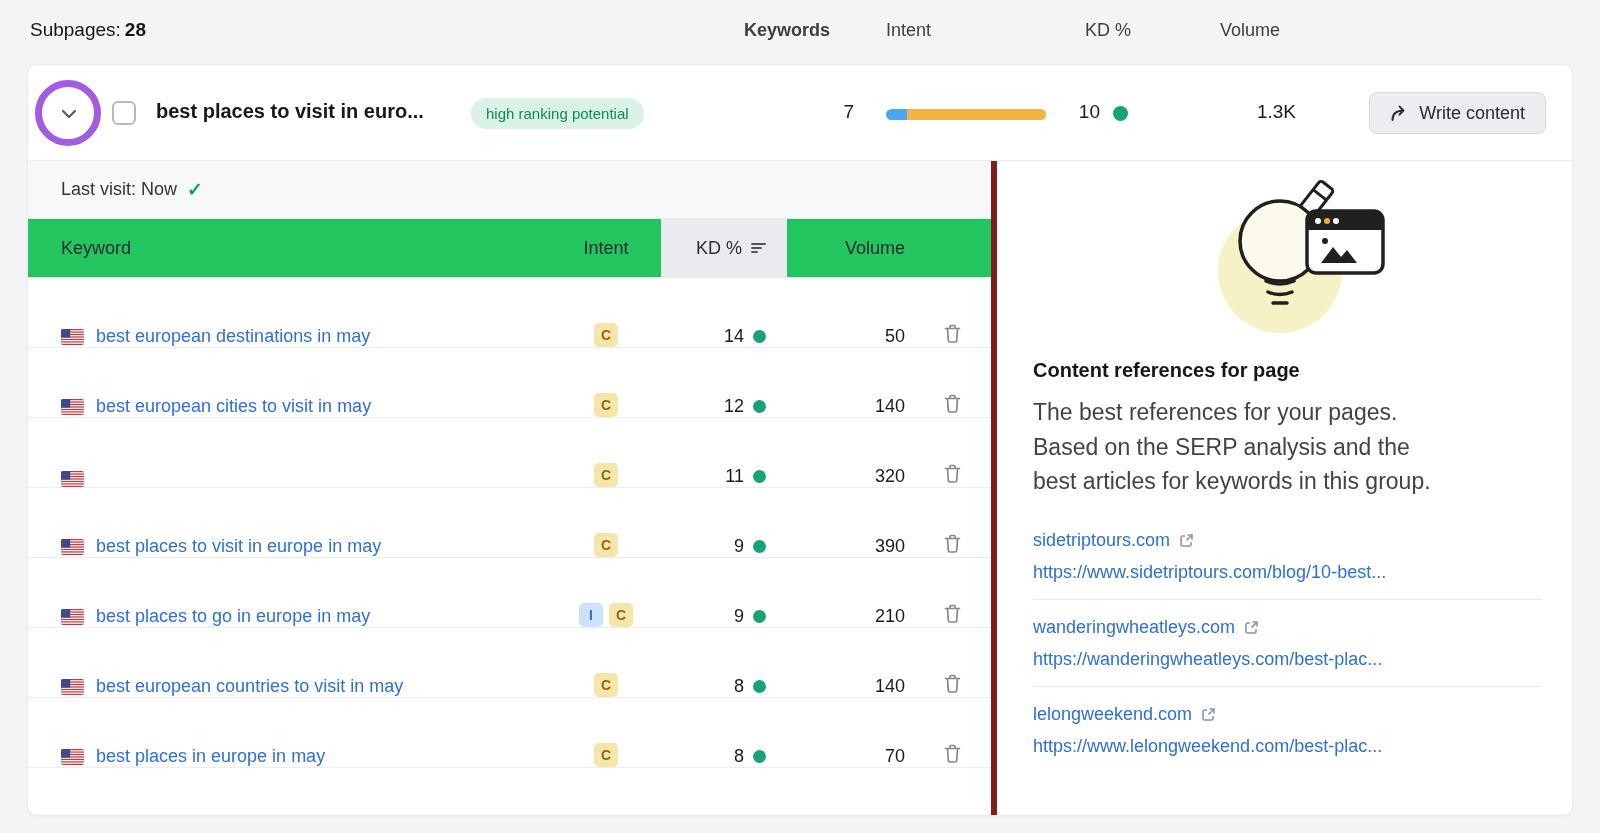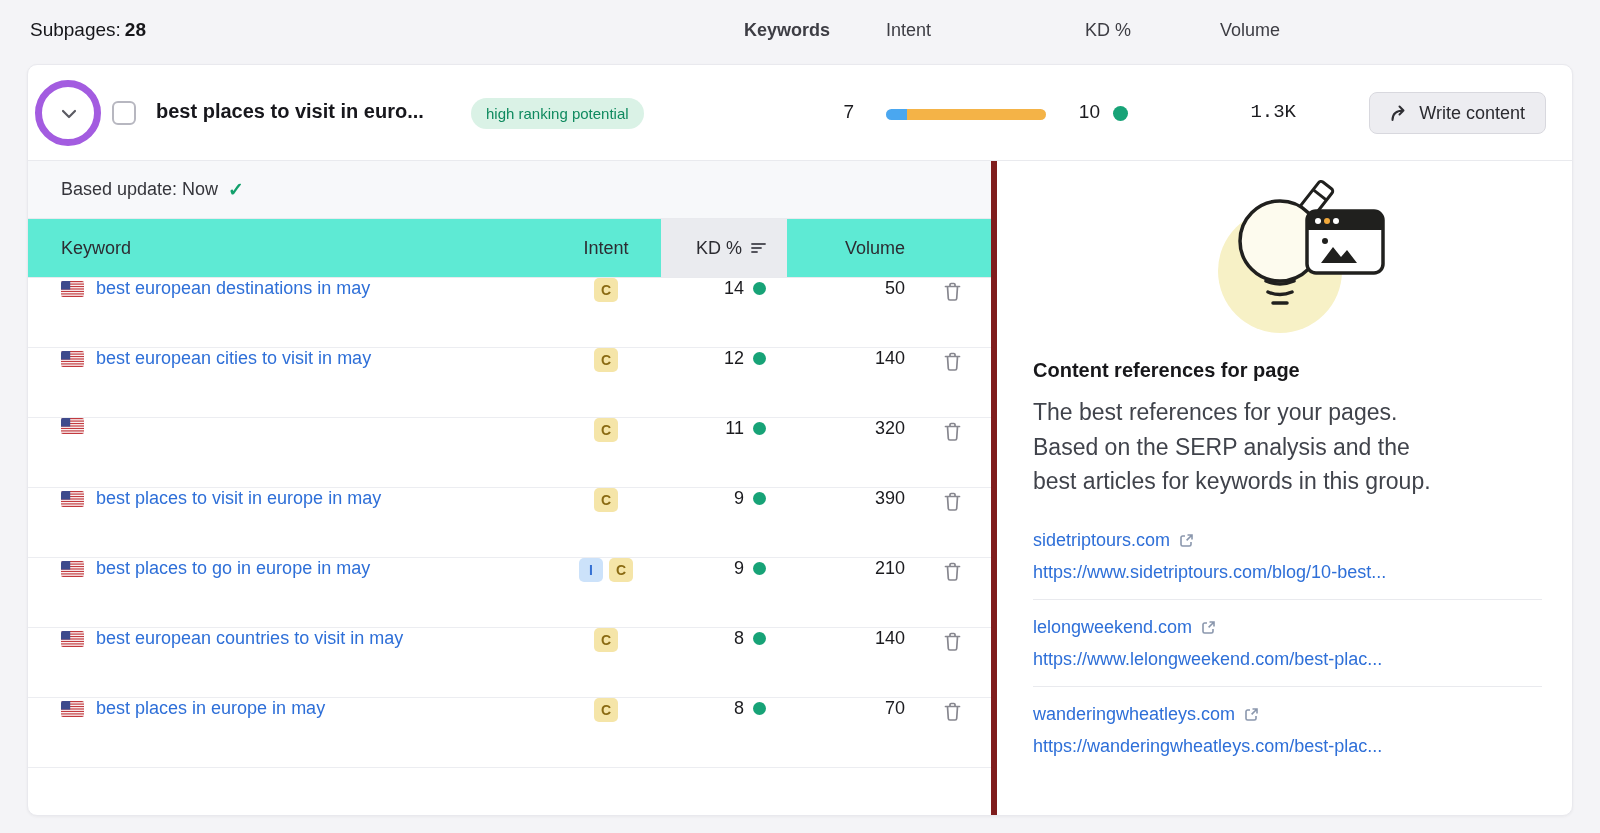--- a/index.html
+++ b/index.html
@@ -51,50 +51,50 @@
     font-size:15px; padding:7px 15px; border-radius:16px;
   }
   .kw-count { position:absolute; left:770px; top:36px; width:56px; text-align:right; font-size:19px; }
   .kd-bar {
     position:absolute; left:858px; top:44px; width:160px; height:11px;
     border-radius:6px; overflow:hidden; display:flex; background:#eee;
   }
   .kd-bar span { display:block; height:100%; }
   .parent-kd { position:absolute; left:1010px; top:36px; width:62px; text-align:right; font-size:19px; }
   .pkd-dot { position:absolute; left:1085px; top:41px; width:15px; height:15px; border-radius:50%; background:var(--kd-dot,#17a377); }
-  .parent-volume { position:absolute; left:1200px; top:36px; width:68px; text-align:right; font-size:19px;font-family:Liberation Mono, monospace; }
+  .parent-volume { position:absolute; left:1200px; top:36px; width:68px; text-align:right; font-size:19px; }
   .write-btn {
     position:absolute; right:26px; top:27px; height:42px; padding:0 20px;
     background:#ededf1; border:1px solid #d8d8de; border-radius:8px;
     font-family:inherit; font-size:18px; color:#2b2b30;
     display:flex; align-items:center; gap:10px; cursor:pointer;
   }
 
   
   .body { display:flex; height:655px; }
   .left { width:963px; }
   .right { flex:1; border-left:6px solid #7f1d1d; padding:0 30px 0 36px; }
 
   
   .update-row {
     height:57px; background:#f7f8fa; display:flex; align-items:center;
     padding-left:33px; font-size:18px; color:#35353b; gap:10px;
   }
   .check { color:#12a06b; font-size:19px; font-weight:bold; }
   .thead {
-    height:60px; background:#5eead4; display:flex; align-items:center;
+    height:60px; background:#22c55e; display:flex; align-items:center;
     font-size:18px; color:#2c2c32; border-top:1px solid #e9eaee; border-bottom:1px solid #e9eaee;
   }
   .cell-kw     { flex:1; padding-left:33px; display:flex; align-items:center; gap:12px; min-width:0; }
   .cell-intent { width:110px; display:flex; justify-content:center; align-items:center; gap:6px; }
   .cell-kd     { width:126px; display:flex; align-items:center; justify-content:flex-end; padding-right:21px; gap:9px; }
   .cell-vol    { width:126px; text-align:right; padding-right:8px; }
   .cell-act    { width:78px; display:flex; justify-content:center; align-items:center; }
   .th-kd { height:100%; background:#eaebef; cursor:pointer; }
-  .row { height:70px; display:flex; align-items:flex-start; font-size:18px; border-bottom:1px solid #ecedf1; }
+  .row { height:70px; display:flex; align-items:flex-end; font-size:18px; border-bottom:1px solid #ecedf1; }
   .flag { display:inline-flex; border-radius:2px; overflow:hidden; line-height:0; flex:none; }
   .kw-link { color:var(--link,#2e6fd8); text-decoration:none; cursor:pointer; white-space:nowrap; }
   .intent-badge {
     width:24px; height:24px; border-radius:5px; font-size:14px; font-weight:bold;
     display:inline-flex; align-items:center; justify-content:center;
   }
   .kd-num { color:#1b1b1f; }
   .kd-dot { width:13px; height:13px; border-radius:50%; background:var(--kd-dot,#17a377); flex:none; }
   .trash-btn { background:none; border:none; cursor:pointer; padding:4px; line-height:0; }
 
@@ -152,21 +152,21 @@
             <path d="M2.5 15 C2.5 8.5 7 5.5 13.5 5.5 M13.5 5.5 L9.5 1.5 M13.5 5.5 L9.5 9.5" fill="none" stroke="#2f2f34" stroke-width="2" stroke-linecap="round" stroke-linejoin="round"></path>
           </svg>
         <span>Write content</span>
       </button>
     </div>
 
     <div class="body">
 
       <div class="left">
         <div class="update-row">
-          <span>Based update: Now</span>
+          <span>Last visit: Now</span>
           <span class="check">✓</span>
         </div>
         <div class="thead">
           <div class="cell-kw">Keyword</div>
           <div class="cell-intent">Intent</div>
           <div class="cell-kd th-kd">
             <span>KD %</span>
             <svg width="15" height="12" viewBox="0 0 15 12">
                 <path d="M1 2 h13 M1 6 h9 M1 10 h5" stroke="#54545c" stroke-width="1.8" stroke-linecap="round"></path>
               </svg>
@@ -437,33 +437,33 @@
     <a class="ref-domain">
       <span>sidetriptours.com</span>
                 <svg width="15" height="15" viewBox="0 0 15 15">
   <path d="M6 3 H3.6 A1.6 1.6 0 0 0 2 4.6 v6.8 A1.6 1.6 0 0 0 3.6 13 h6.8 A1.6 1.6 0 0 0 12 11.4 V9" fill="none" stroke="#8a97ad" stroke-width="1.6"></path>
   <path d="M8.5 2 H13 V6.5 M13 2 L7.6 7.4" fill="none" stroke="#8a97ad" stroke-width="1.6"></path>
 </svg>
     </a>
     <a class="ref-url">https://www.sidetriptours.com/blog/10-best...</a></div>
             <div class="ref-item">
     <a class="ref-domain">
+      <span>wanderingwheatleys.com</span>
+                <svg width="15" height="15" viewBox="0 0 15 15">
+  <path d="M6 3 H3.6 A1.6 1.6 0 0 0 2 4.6 v6.8 A1.6 1.6 0 0 0 3.6 13 h6.8 A1.6 1.6 0 0 0 12 11.4 V9" fill="none" stroke="#8a97ad" stroke-width="1.6"></path>
+  <path d="M8.5 2 H13 V6.5 M13 2 L7.6 7.4" fill="none" stroke="#8a97ad" stroke-width="1.6"></path>
+</svg>
+    </a>
+    <a class="ref-url">https://wanderingwheatleys.com/best-plac...</a></div>
+            <div class="ref-item">
+    <a class="ref-domain">
       <span>lelongweekend.com</span>
                 <svg width="15" height="15" viewBox="0 0 15 15">
   <path d="M6 3 H3.6 A1.6 1.6 0 0 0 2 4.6 v6.8 A1.6 1.6 0 0 0 3.6 13 h6.8 A1.6 1.6 0 0 0 12 11.4 V9" fill="none" stroke="#8a97ad" stroke-width="1.6"></path>
   <path d="M8.5 2 H13 V6.5 M13 2 L7.6 7.4" fill="none" stroke="#8a97ad" stroke-width="1.6"></path>
 </svg>
     </a>
     <a class="ref-url">https://www.lelongweekend.com/best-plac...</a></div>
-            <div class="ref-item">
-    <a class="ref-domain">
-      <span>wanderingwheatleys.com</span>
-                <svg width="15" height="15" viewBox="0 0 15 15">
-  <path d="M6 3 H3.6 A1.6 1.6 0 0 0 2 4.6 v6.8 A1.6 1.6 0 0 0 3.6 13 h6.8 A1.6 1.6 0 0 0 12 11.4 V9" fill="none" stroke="#8a97ad" stroke-width="1.6"></path>
-  <path d="M8.5 2 H13 V6.5 M13 2 L7.6 7.4" fill="none" stroke="#8a97ad" stroke-width="1.6"></path>
-</svg>
-    </a>
-    <a class="ref-url">https://wanderingwheatleys.com/best-plac...</a></div>
           </div>
       </div>
     </div>
   </div>
 </div>
 
 </body></html>

